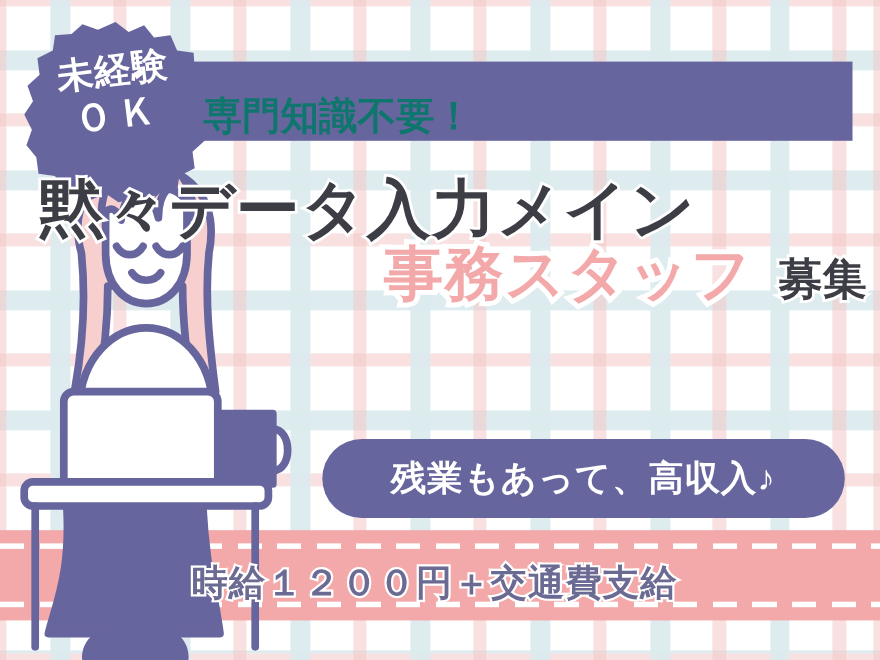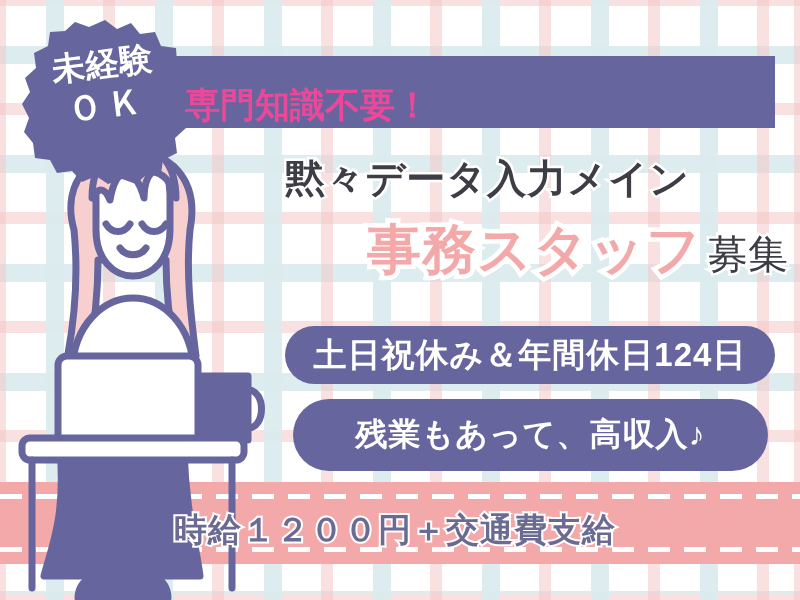--- a/index.html
+++ b/index.html
@@ -99,21 +99,21 @@
     width: 585px;
     height: 62px;
     display: flex;
     align-items: center;
     justify-content: flex-start;
     font-size: 35px;
     font-weight: 700;
     letter-spacing: 0px;
     white-space: nowrap;
   }
-  .topbar-text .yellow { color: #ec4899; margin-top: 24px; }
+  .topbar-text .yellow { color: #0f766e; margin-top: 24px; }
   .topbar-text .white  { color: #FFFFFF; }
 
   
   .burst {
     position: absolute;
     left: 22px;
     top: 20px;
     width: 166px;
     height: 164px;
   }
@@ -130,28 +130,29 @@
   }
   .burst-label .l1 { display: block; font-size: 33px; font-weight: 700; letter-spacing: 1px; }
   .burst-label .l2 { display: block; font-size: 35px; font-weight: 700; letter-spacing: 5px; margin-top: 4px; }
 
   
   .headline1 {
     position: absolute;
     left: 0;
     top: 152px;
     width: 690px;
-    text-align: right;
-    font-size: 39px;
+    text-align: left;
+    font-size: 58px;
     font-weight: 700;
     letter-spacing: 1px;
     color: #3D3D46;
     -webkit-text-stroke: 5px #ffffff;
     paint-order: stroke fill;
     white-space: nowrap;
+    padding-left: 36px;
   }
 
   
   .headline2 {
     position: absolute;
     left: 0;
     top: 222px;
     width: 788px;
     text-align: right;
     white-space: nowrap;
@@ -161,25 +162,25 @@
     font-size: 54px;
     font-weight: 700;
     letter-spacing: 1px;
     color: #F3A9A9;
     -webkit-text-stroke: 9px #ffffff;
     paint-order: stroke fill;
     vertical-align: baseline;
   }
   .headline2 .small {
     font-size: 40px;
-    font-weight: 400;
+    font-weight: 700;
     color: #3D3D46;
     -webkit-text-stroke: 5px #ffffff;
     paint-order: stroke fill;
-    margin-left: 6px;
+    margin-left: 24px;
   }
 
   
   .pill {
     position: absolute;
     background: #67659D;
     border-radius: 999px;
     display: flex;
     align-items: center;
     justify-content: center;
@@ -269,18 +270,17 @@
     <span class="l1">未経験</span>
     <span class="l2">ＯＫ</span>
   </div>
 
   <div class="headline1">黙々データ入力メイン</div>
 
   <div class="headline2">
     <span class="big">事務スタッフ</span><span class="small">募集</span>
   </div>
 
-  <div class="pill pill-1">土日祝休み＆年間休日124日</div>
   <div class="pill pill-2">残業もあって、高収入♪</div>
 
   <div class="ribbon-text">時給１２００円＋交通費支給</div>
 
 </div>
 
 </body></html>

